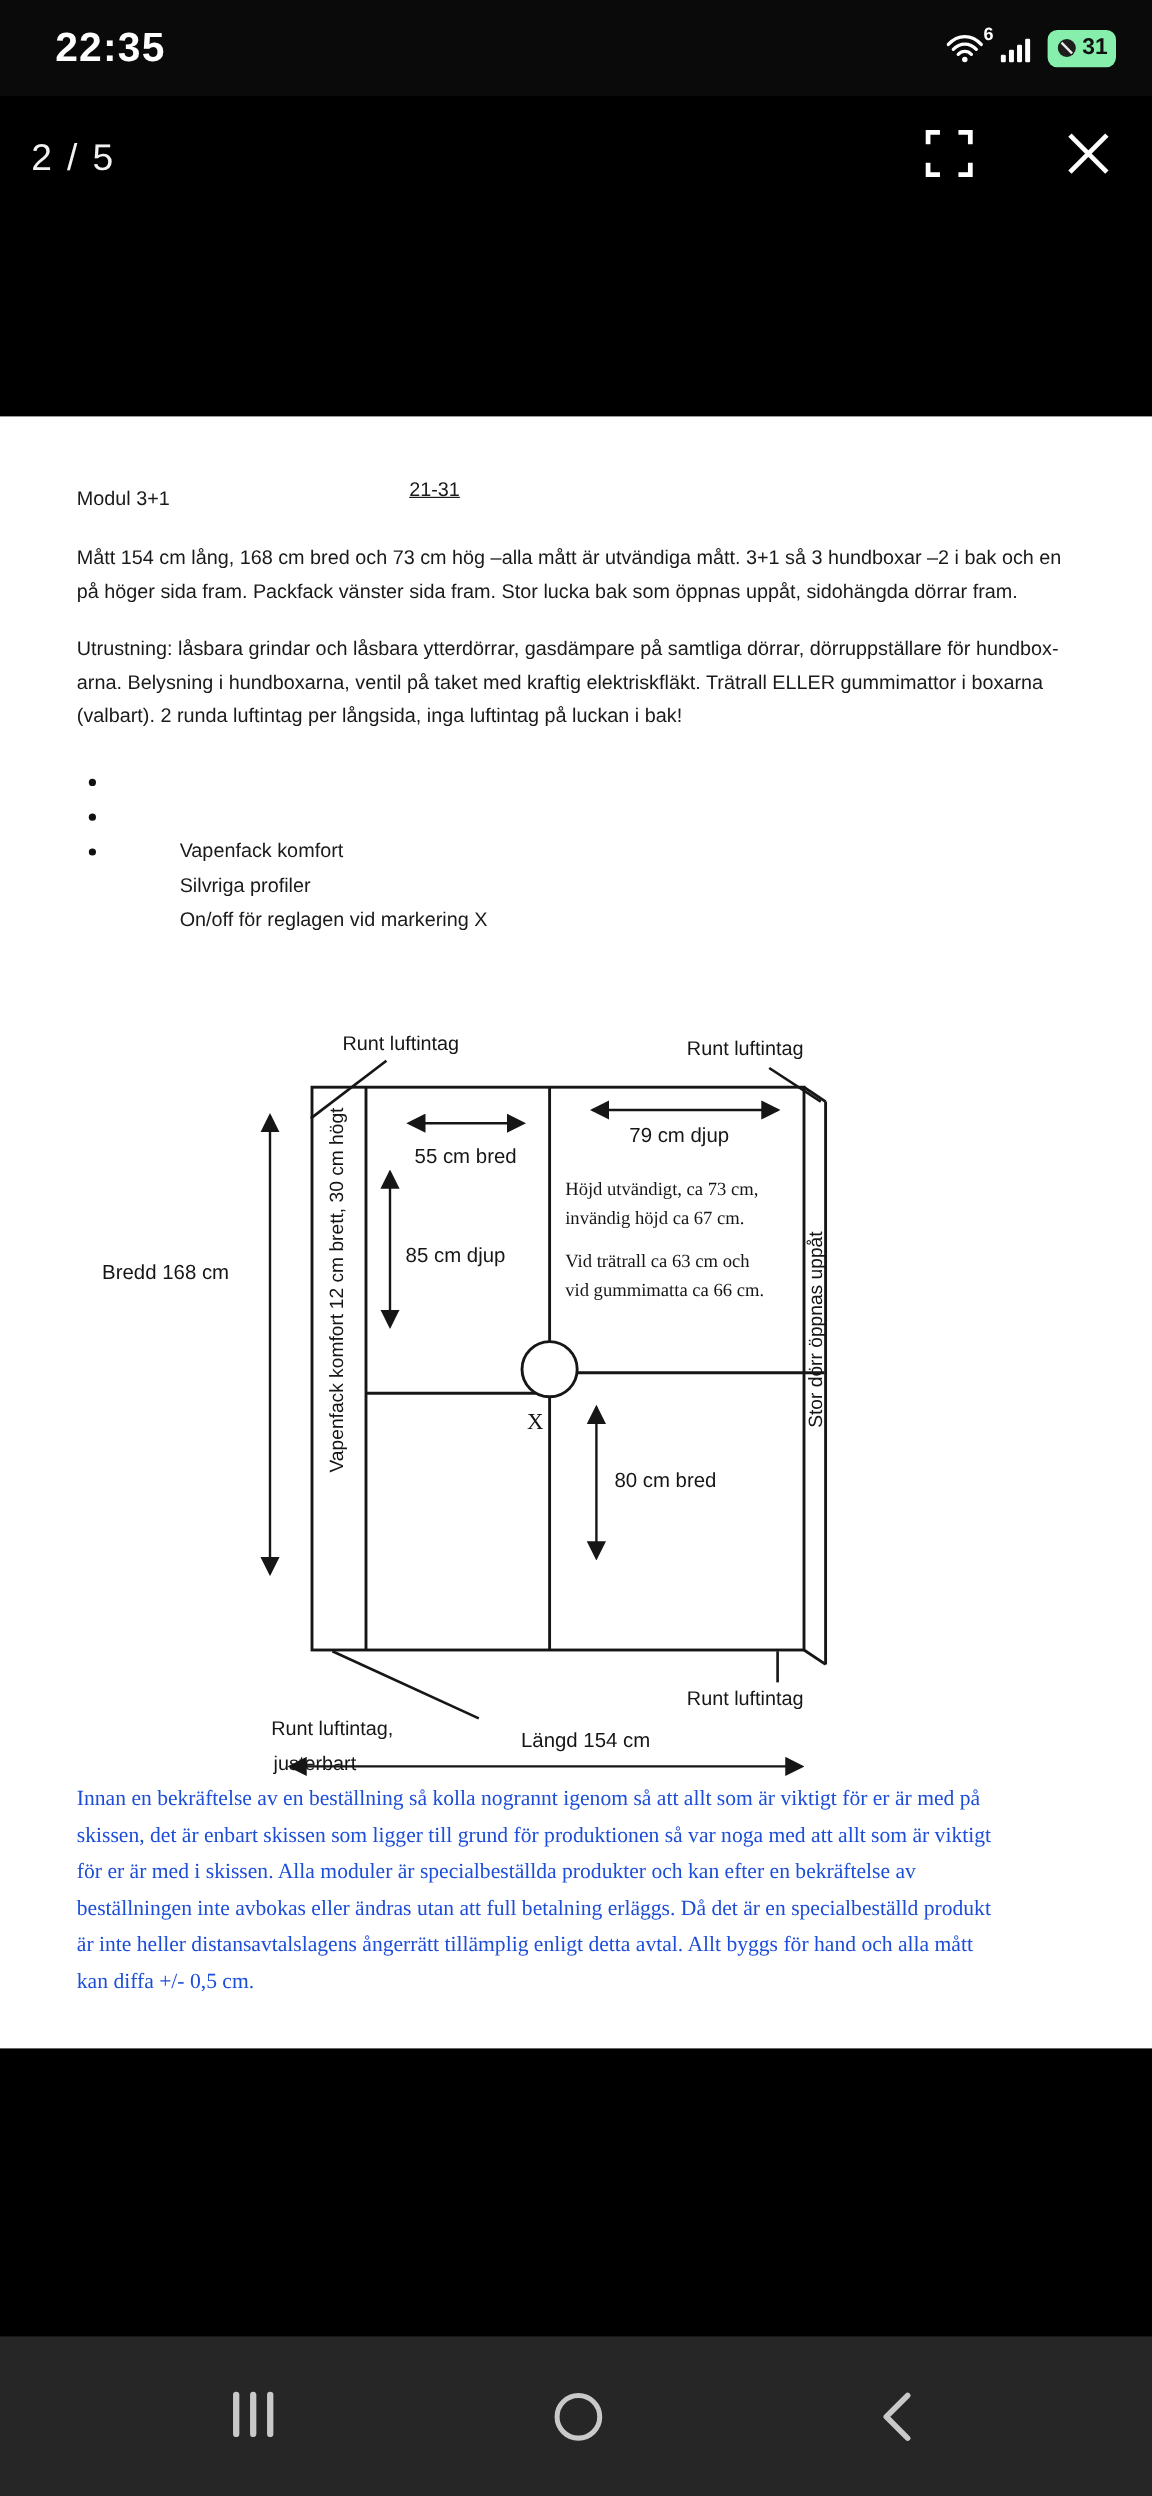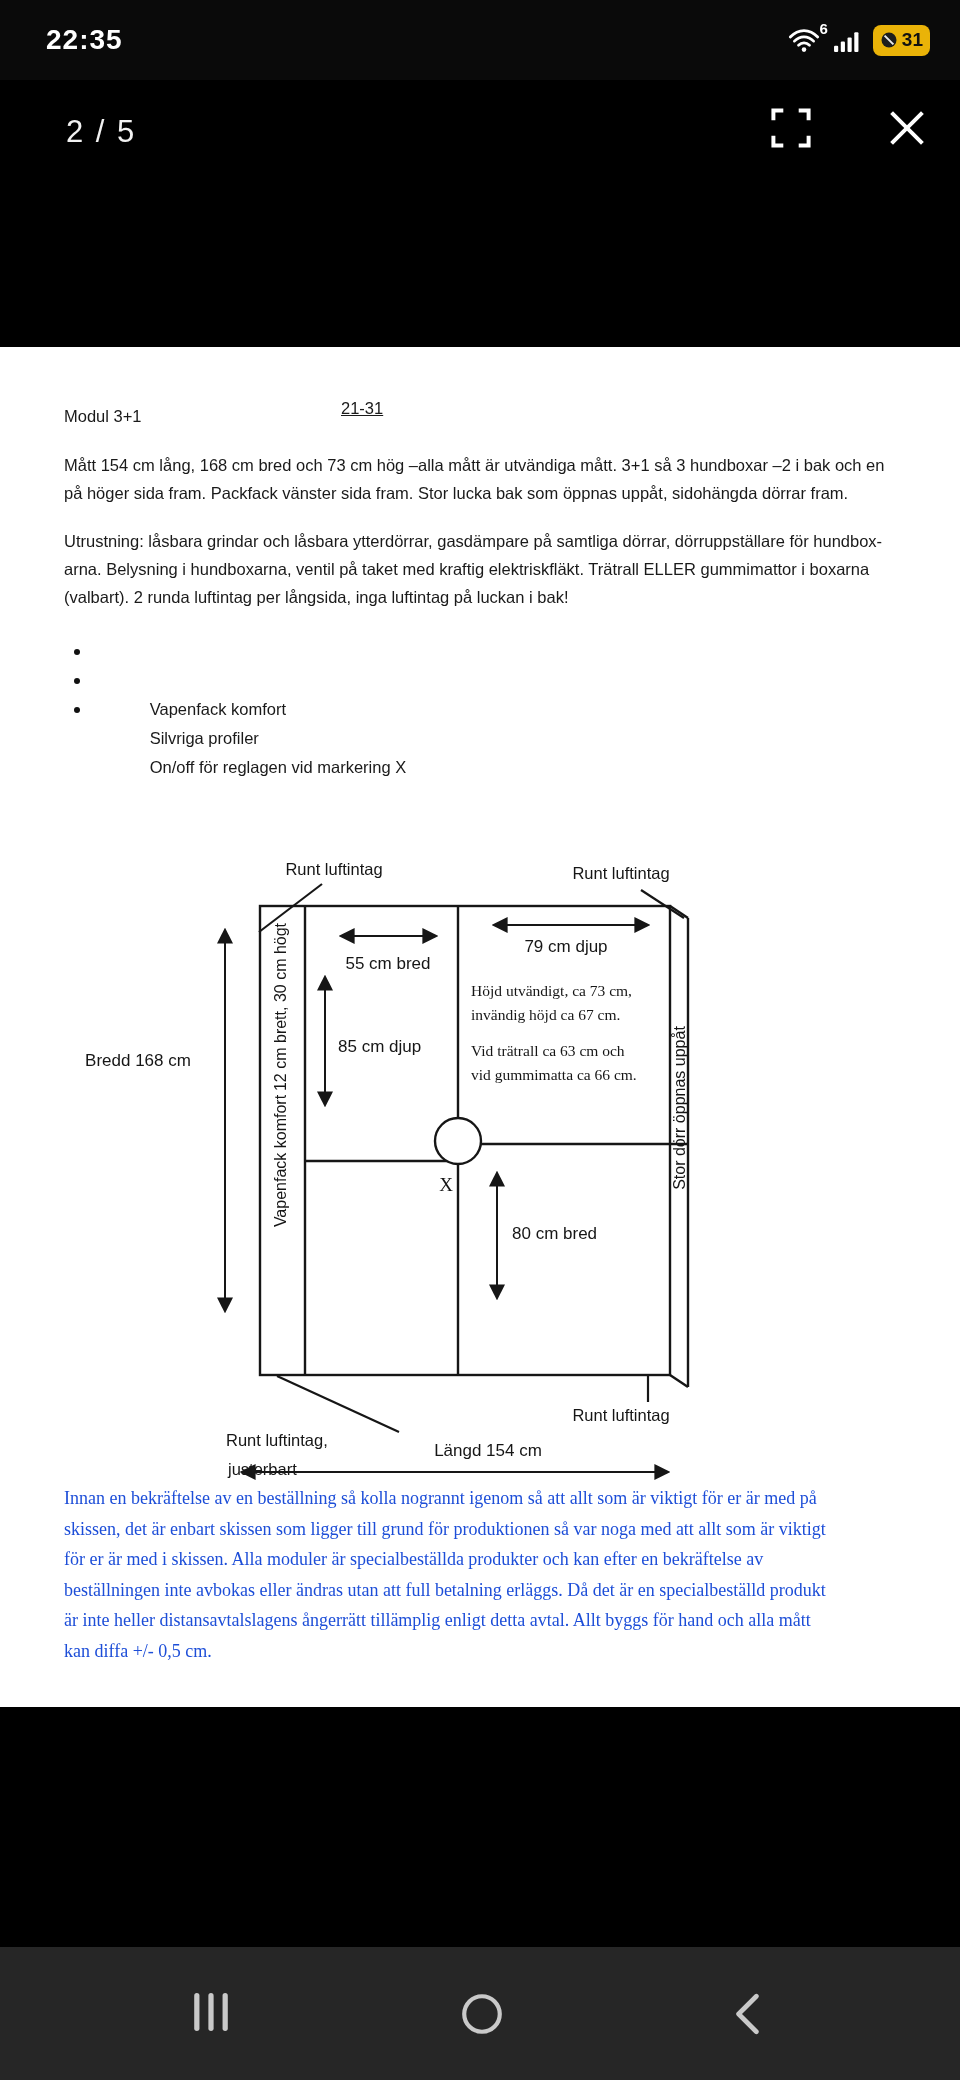--- a/index.html
+++ b/index.html
@@ -3,30 +3,30 @@
 <meta charset="utf-8">
 <style>
   * { margin:0; padding:0; box-sizing:border-box; }
   html,body { background:#000; }
   .screen { position:relative; width:960px; height:2080px; background:#000;
             font-family:"Liberation Sans", sans-serif; overflow:hidden; }
 
   
   .status-bar { position:absolute; top:0; left:0; width:960px; height:80px; background:#0a0a0a;
                 display:flex; align-items:center; justify-content:space-between; padding:0 30px 0 46px; }
-  .time { color:#fff; font-size:28px; font-weight:700; letter-spacing:1px; }
+  .time { color:#fff; font-size:34px; font-weight:700; letter-spacing:1px; }
   .status-right { display:flex; align-items:center; gap:13px; }
   .wifi-wrap { position:relative; width:32px; height:28px; }
   .net6 { position:absolute; top:-6px; right:-8px; color:#fff; font-size:15px; font-weight:700; }
-  .battery { background:#eab308; border-radius:8px; height:31px; padding:0 7px; display:flex;
+  .battery { background:#86efac; border-radius:8px; height:31px; padding:0 7px; display:flex;
              align-items:center; gap:4px; color:#111; font-weight:700; font-size:19px; }
 
   
   .viewer-toolbar { position:absolute; top:80px; left:0; width:960px; height:267px; background:#000; }
-  .page-indicator { position:absolute; left:26px; top:34px; color:#f2f2f2; font-size:31px; letter-spacing:2px;margin-left:40px; }
+  .page-indicator { position:absolute; left:26px; top:34px; color:#f2f2f2; font-size:31px; letter-spacing:2px; }
   .icon-btn { position:absolute; top:26px; width:46px; height:46px; background:none; border:none; cursor:pointer; padding:0; }
   .fullscreen-btn { left:768px; }
   .close-btn { left:884px; }
 
   
   .document { position:absolute; top:347px; left:0; width:960px; height:1360px; background:#fff;
               color:#1a1a1a; overflow:hidden; }
   .doc-heading { position:absolute; top:60px; left:64px; font-size:16.5px; }
   .doc-heading-code { position:absolute; top:52px; left:341px; font-size:16.5px;text-decoration:underline; }
   .para { position:absolute; left:64px; width:880px; font-size:16.5px; line-height:28px; white-space:pre; }

